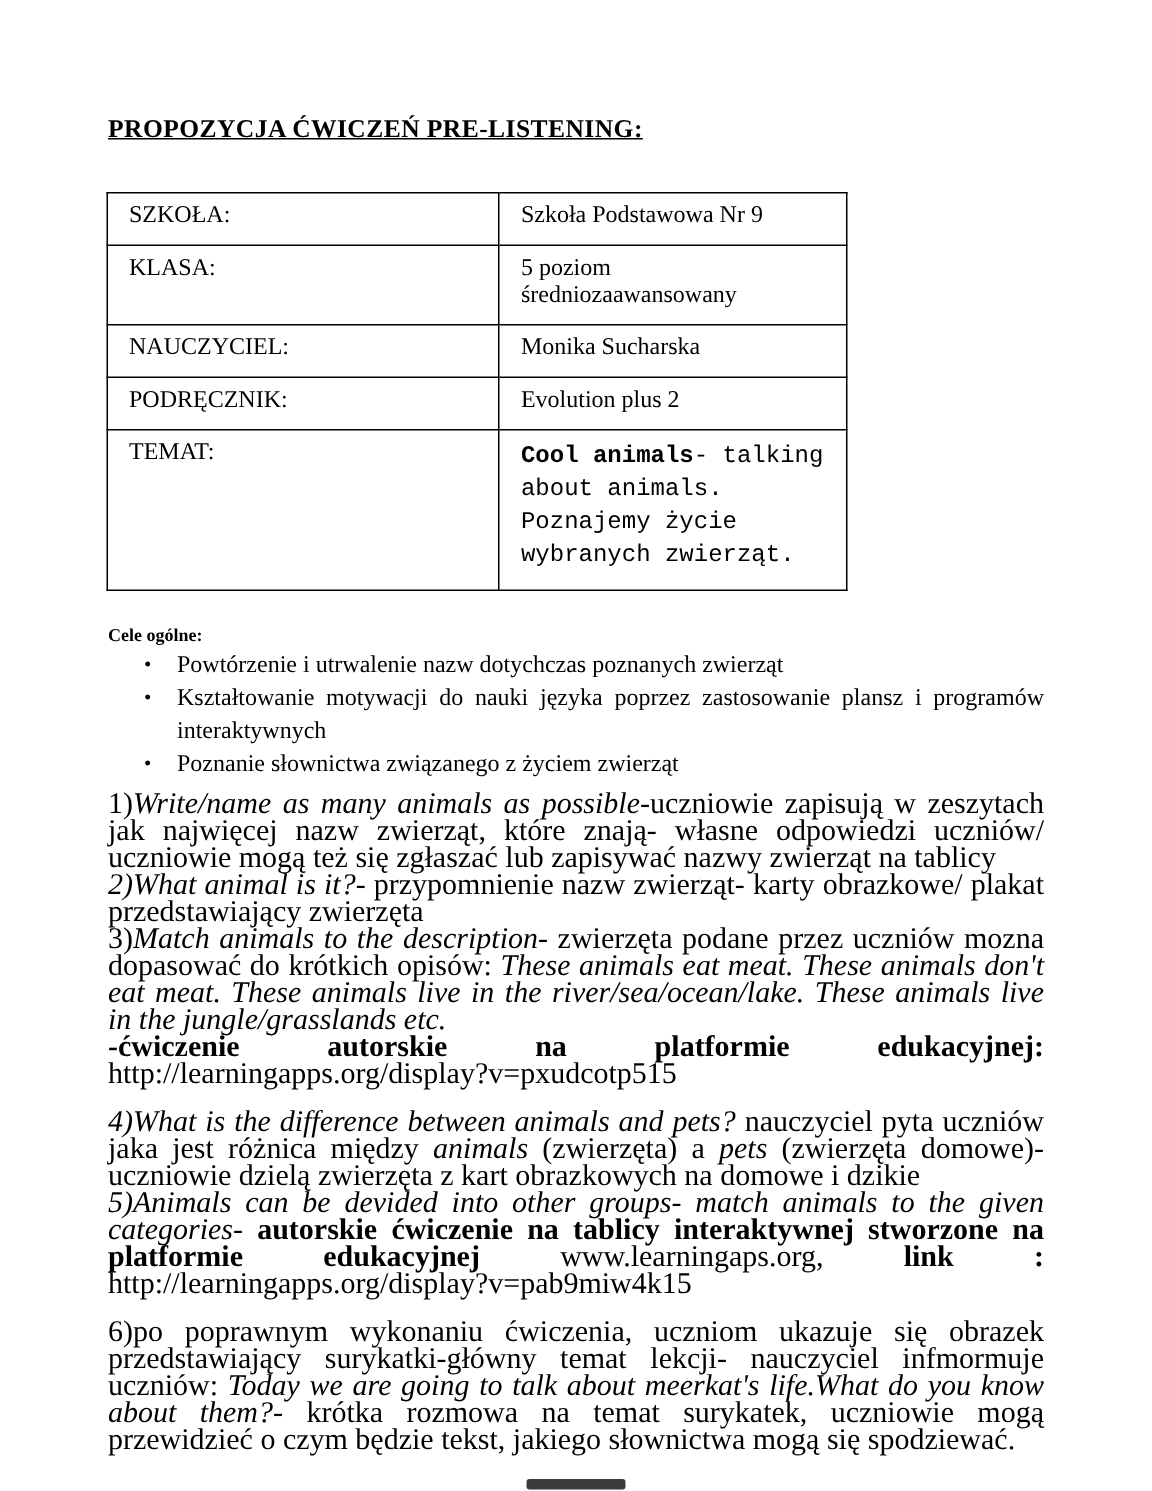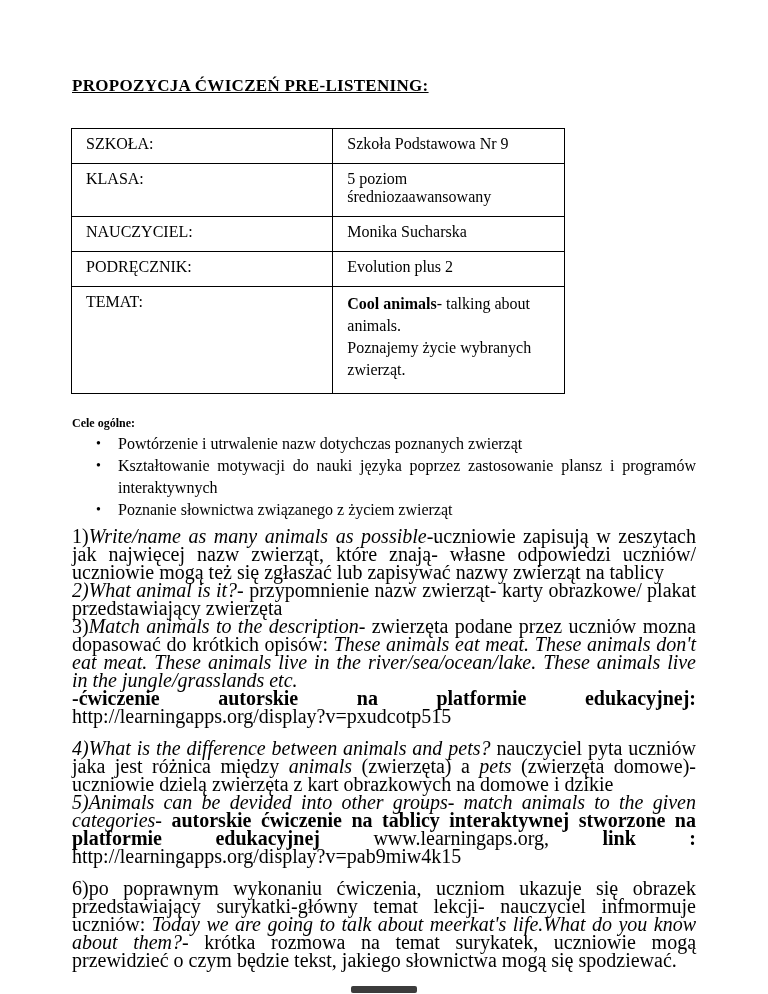--- a/index.html
+++ b/index.html
@@ -24,21 +24,21 @@
   }
   table.info-table td{
     border:1px solid #000;vertical-align:top;
     font-size:16px;line-height:18px;
     padding:6px 10px 10px 14px;
   }
   td.label-cell{width:53%;}
   td.value-cell{padding-left:20px;}
   td.value-cell .vline{min-height:18px;}
   tr.temat-row td{padding-bottom:12px;}
-  tr.temat-row .vline{line-height:22px;}
+  tr.temat-row .vline{line-height:22px;font-family:Liberation Mono, monospace;}
   .goals-heading{
     margin:22px 0 2px 0;font-size:12px;font-weight:bold;
   }
   ul.goals-list{
     margin:0;padding:0 0 0 46px;list-style:none;
   }
   ul.goals-list li{
     position:relative;font-size:16px;line-height:22px;
     text-align:justify;
   }

